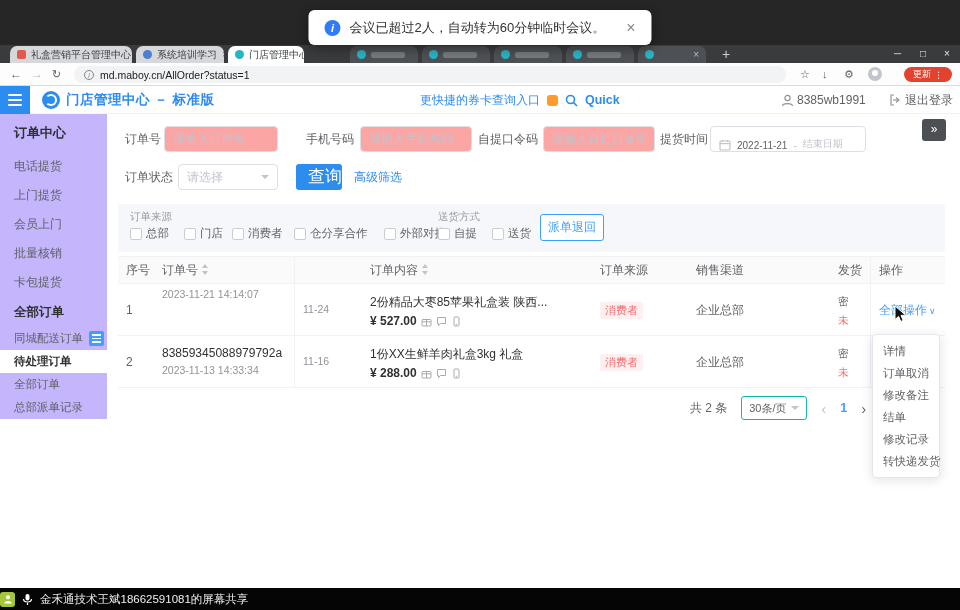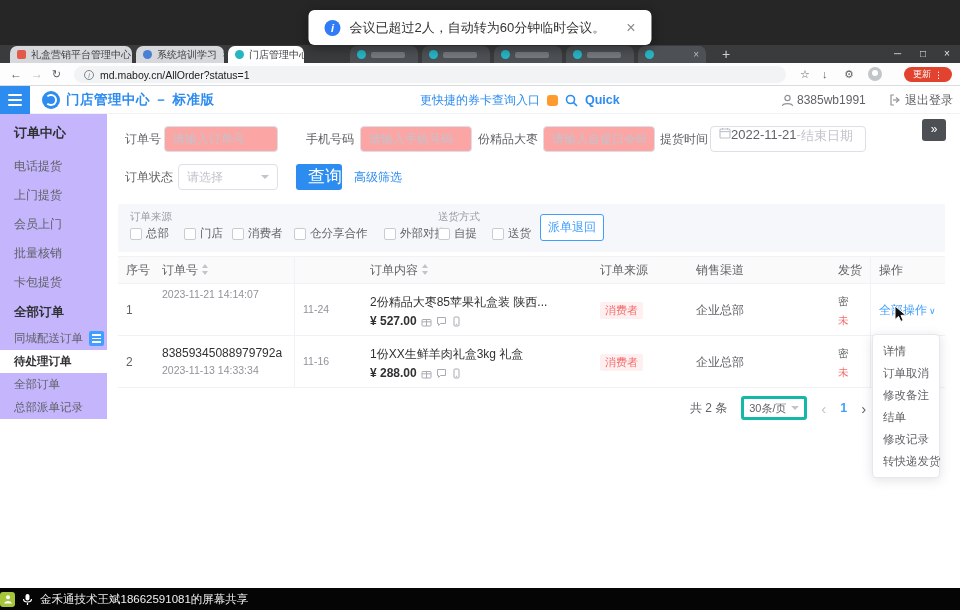--- a/index.html
+++ b/index.html
@@ -63,21 +63,21 @@
   .sb-h2{height:30px;line-height:30px;padding-left:14px;font-size:12.5px;font-weight:bold;color:#303133}
   .sb-sub{height:23px;line-height:23px;padding-left:14px;font-size:11.5px;color:#606266;white-space:nowrap}
   .sb-sub.sel{background:#fff;color:#303133;font-weight:bold}
   .sb-float{position:absolute;left:89px;top:331px;width:15px;height:15px;background:#409eff;border-radius:2px;display:flex;flex-direction:column;justify-content:center;align-items:center;gap:2px;z-index:5}
   .sb-float i{display:block;width:9px;height:1.5px;background:#fff}
 
   
   .f-label{position:absolute;font-size:12px;color:#606266;line-height:26px;height:26px;white-space:nowrap}
   .f-input{position:absolute;height:26px;border:1px solid #dcdfe6;border-radius:4px;font-size:12px;color:#333;padding:0 8px;background:#fca5a5;outline:none;font-family:inherit}
   .f-input::placeholder{color:#c0c4cc}
-  .datebox{position:absolute;left:710px;top:126px;width:156px;height:26px;border:1px solid #dcdfe6;border-radius:4px;background:#fff;display:flex;align-items:flex-start;padding:0 8px;font-size:13px;white-space:nowrap}
+  .datebox{position:absolute;left:710px;top:126px;width:156px;height:26px;border:1px solid #dcdfe6;border-radius:4px;background:#fff;display:flex;align-items:flex-end;gap:6px;padding:0 8px;font-size:10px;white-space:nowrap}
   .date-start{color:#606266}.date-sep{color:#c0c4cc}.date-end{color:#c0c4cc}
   .selectbox{position:absolute;height:26px;border:1px solid #dcdfe6;border-radius:4px;background:#fff;display:flex;align-items:center;padding:0 8px;font-size:12px}
   .ph{color:#c0c4cc}
   .caret{width:0;height:0;border:4px solid transparent;border-top-color:#c0c4cc;border-bottom:none;margin-left:auto}
   .btn-search{position:absolute;left:296px;top:164px;width:46px;height:26px;background:#2d8cf0;border-radius:3px;color:#fff;font-size:17px;text-align:right;line-height:26px}
   .adv{position:absolute;left:354px;top:164px;font-size:12px;color:#2d8cf0;line-height:26px}
   .collapse{position:absolute;left:922px;top:119px;width:24px;height:22px;background:#4c4f54;border-radius:3px;color:#fff;font-size:12px;text-align:center;line-height:21px}
 
   
   .panel{position:absolute;left:118px;top:204px;width:827px;height:48px;background:#f6f7fa;border-radius:2px}
@@ -106,21 +106,21 @@
   .tagwrap{padding-top:16px}
   .tagsrc{display:inline-block;font-size:11px;color:#f56c6c;background:#fef0f0;border-radius:2px;padding:1px 5px}
   .cchan{font-size:12px;color:#606266;line-height:52px;white-space:nowrap}
   .ship1{font-size:10.5px;color:#606266;padding-top:11px;white-space:nowrap}
   .ship2{font-size:10.5px;color:#f56c6c;padding-top:5px;white-space:nowrap}
   .caction{font-size:12px;color:#409eff;line-height:52px;white-space:nowrap}
   .acaret{font-size:9px;color:#409eff;margin-left:2px}
 
   
   .pager{position:absolute;left:690px;top:394px;height:28px;display:flex;align-items:center;gap:14px;font-size:12px;color:#606266}
-  .psize{width:66px;height:24px;border:3px solid #14b8a6;border-radius:3px;display:flex;align-items:center;justify-content:center;gap:5px;font-size:11px;color:#606266}
+  .psize{width:66px;height:24px;border:1px solid #14b8a6;border-radius:3px;display:flex;align-items:center;justify-content:center;gap:5px;font-size:11px;color:#606266}
   .psize .caret{margin-left:0}
   .prev{color:#c0c4cc;font-size:15px}
   .pcur{color:#409eff;font-size:12.5px;font-weight:bold}
   .next{color:#606266;font-size:15px}
 
   
   .amenu{position:absolute;left:872px;top:334px;width:68px;background:#fff;border:1px solid #e4e7ed;border-radius:4px;box-shadow:0 2px 12px rgba(0,0,0,.12);padding:5px 0;z-index:30}
   .amenu-item{height:22px;line-height:22px;padding:0 10px;font-size:11.5px;color:#606266;white-space:nowrap}
 
   .cursor{position:absolute;left:894px;top:305px;z-index:45}
@@ -251,21 +251,21 @@
   <div class="sb-float">
       <i></i>
       <i></i>
       <i></i>
     </div>
 
   <span class="f-label" style="left:125px;top:126px">订单号</span>
   <input class="f-input" style="left: 164px; top: 126px; width: 114px;" placeholder="请输入订单号">
   <span class="f-label" style="left:306px;top:126px">手机号码</span>
   <input class="f-input" style="left: 360px; top: 126px; width: 112px;" placeholder="请输入手机号码">
-  <span class="f-label" style="left:478px;top:126px">份精品大枣</span>
+  <span class="f-label" style="left:478px;top:126px">自提口令码</span>
   <input class="f-input" style="left: 543px; top: 126px; width: 112px;" placeholder="请输入自提口令码">
   <span class="f-label" style="left:660px;top:126px">提货时间</span>
   <div class="datebox">
     <svg width="12" height="12" viewBox="0 0 12 12">
         <rect x="1" y="2" width="10" height="9" rx="1" fill="none" stroke="#c0c4cc" stroke-width="1.2"></rect>
         <line x1="1" y1="4.6" x2="11" y2="4.6" stroke="#c0c4cc" stroke-width="1.2"></line>
         <line x1="3.5" y1="1" x2="3.5" y2="3" stroke="#c0c4cc" stroke-width="1.2"></line>
         <line x1="8.5" y1="1" x2="8.5" y2="3" stroke="#c0c4cc" stroke-width="1.2"></line>
       </svg>
     <span class="date-start">2022-11-21</span>

